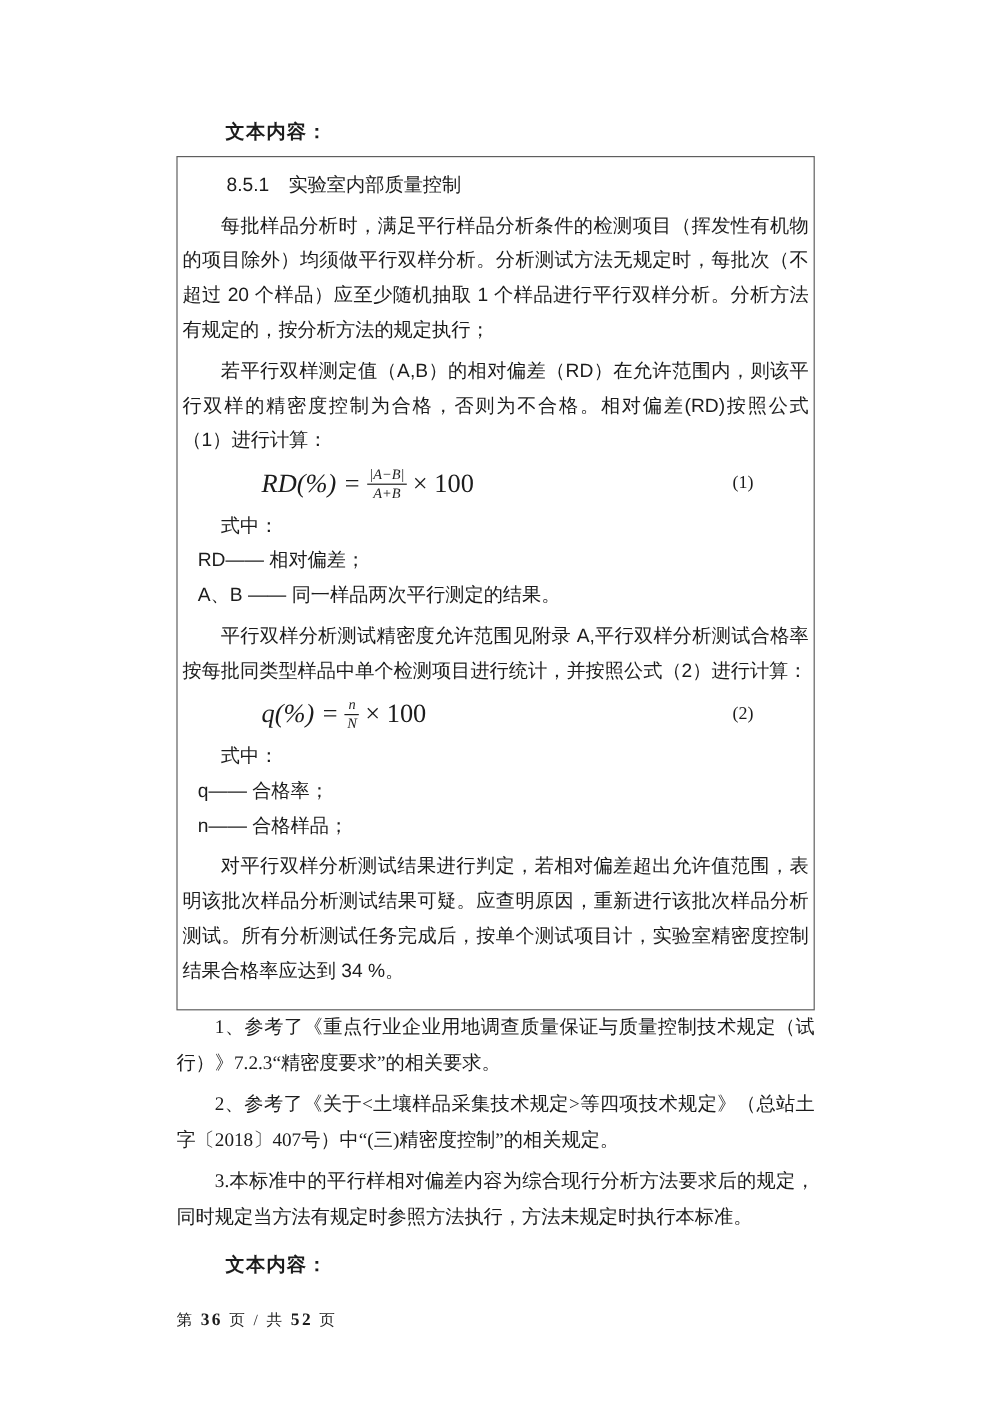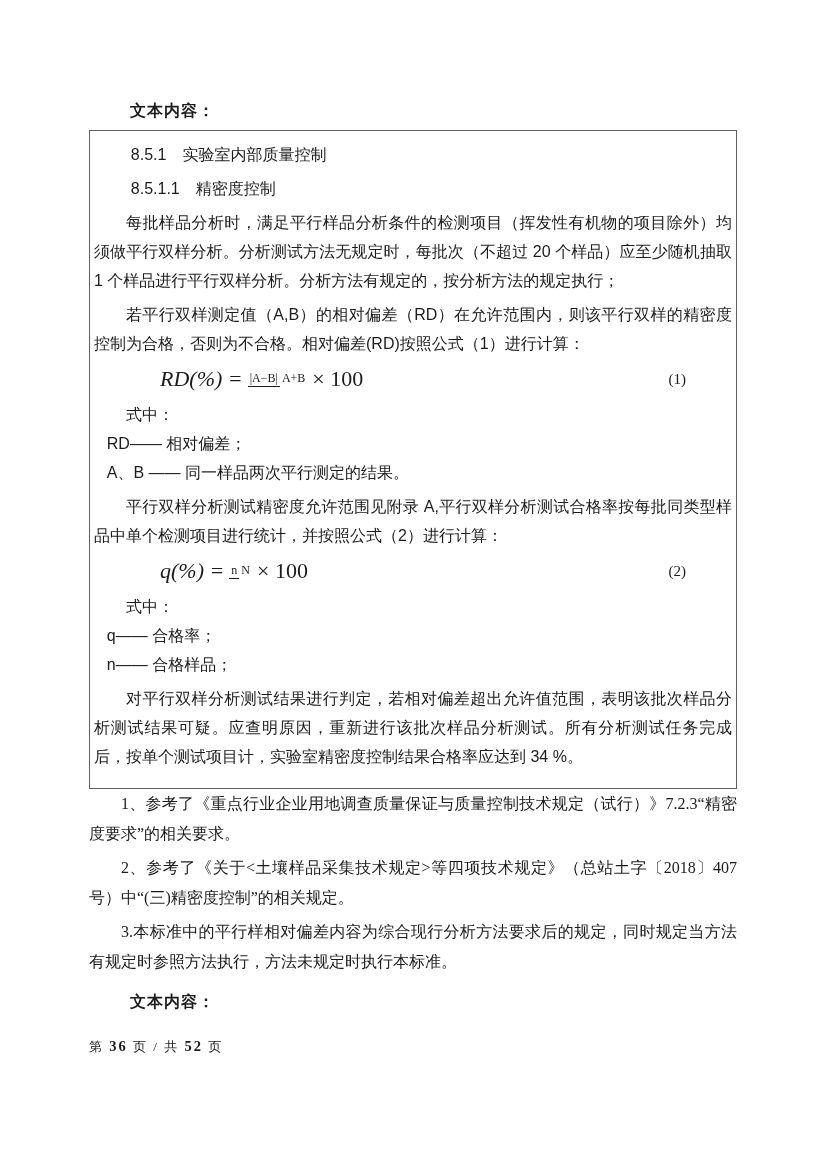--- a/index.html
+++ b/index.html
@@ -5,21 +5,21 @@
   html, body { margin: 0; padding: 0; }
   body {
     width: 826px; height: 1169px;
     background: #ffffff;
     color: #1c1c1c;
     font-family: "Liberation Serif", "DejaVu Serif", serif;
     position: relative;
     overflow: hidden;
   }
   .page-inner {
-    width: 648px;
+    width: 532px;
     margin: 0 auto;
     padding-top: 100px;
   }
   .section-heading {
     font-size: 16px;
     font-weight: bold;
     padding-left: 41px;
     line-height: 21px;
     font-family: "Liberation Sans", "DejaVu Sans", sans-serif;
     letter-spacing: 1px;
@@ -50,24 +50,25 @@
     align-items: center;
     margin: 4px 0 4px 0;
     padding-left: 66px;
     height: 34px;
     font-family: "Liberation Serif", "DejaVu Serif", serif;
   }
   .f-lhs, .f-rhs { font-size: 22px; font-style: italic; }
   .f-rhs { font-style: normal; margin-left: 5px; }
   .fraction {
     display: inline-flex;
-    flex-direction: row;
+    flex-direction: column;
     text-align: center;
     font-size: 12px;
     line-height: 1.25;
+    font-style: italic;
     margin-left: 5px;
     vertical-align: middle;
   }
   .fraction .numer { border-bottom: 1px solid #1c1c1c; padding: 0 2px; }
   .fraction .denom { padding: 0 2px; }
   .f-num {
     margin-left: auto;
     margin-right: 46px;
     font-size: 15px;
     font-style: normal;
@@ -93,21 +94,20 @@
 </style>
 </head>
 <body>
 
 <div class="page-inner">
 
   <div class="section-heading heading-top">文本内容：</div>
 
   <div class="content-box">
     <p class="clause">8.5.1　实验室内部质量控制</p>
-    <p class="clause spaced">8.5.1.1　精密度控制</p>
     <p class="spaced">每批样品分析时，满足平行样品分析条件的检测项目（挥发性有机物的项目除外）均须做平行双样分析。分析测试方法无规定时，每批次（不超过 20 个样品）应至少随机抽取 1 个样品进行平行双样分析。分析方法有规定的，按分析方法的规定执行；</p>
     <p class="spaced">若平行双样测定值（A,B）的相对偏差（RD）在允许范围内，则该平行双样的精密度控制为合格，否则为不合格。相对偏差(RD)按照公式（1）进行计算：</p>
 
     <div class="formula-row">
       <span class="f-lhs">RD(%) =</span>
       <span class="fraction">
         <span class="numer">|A−B|</span>
         <span class="denom">A+B</span>
       </span>
       <span class="f-rhs">× 100</span>

